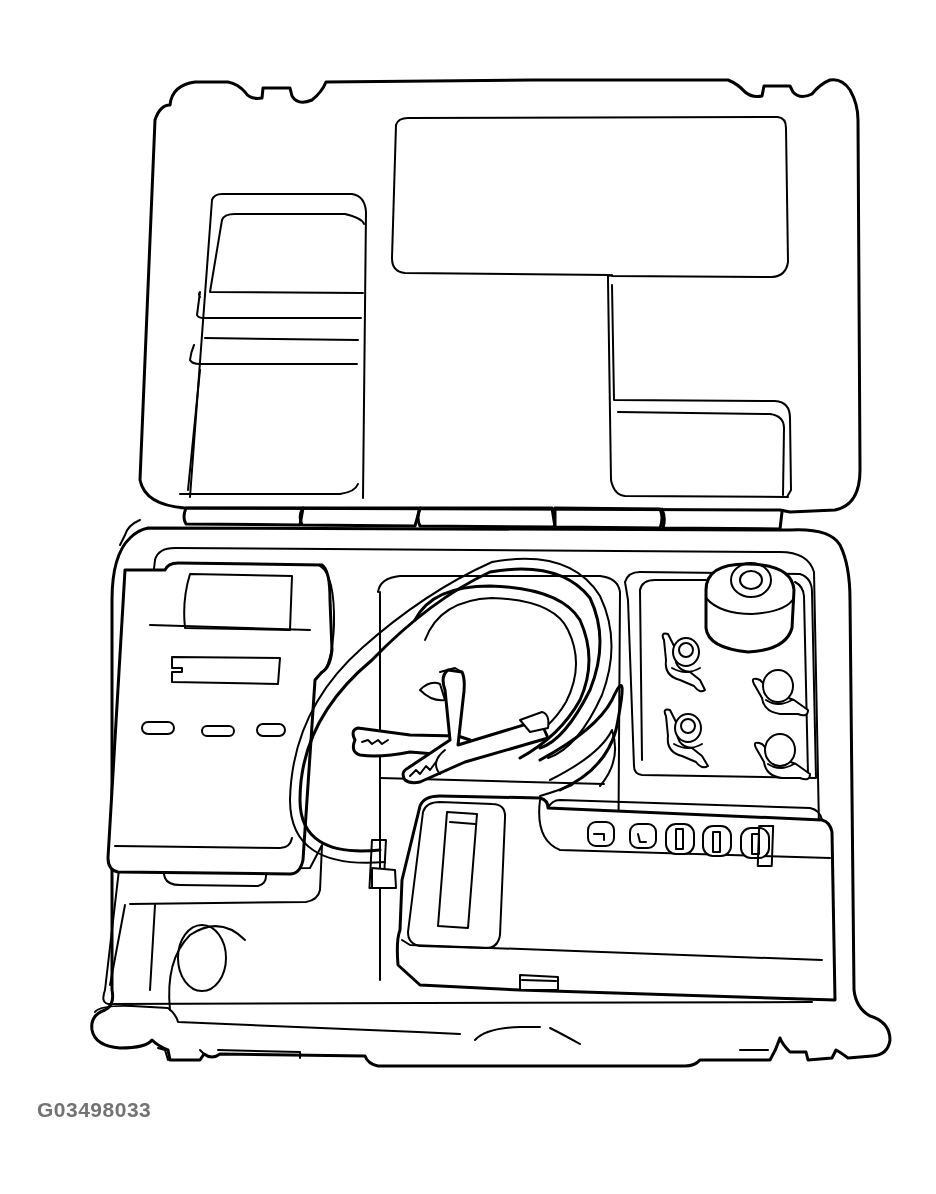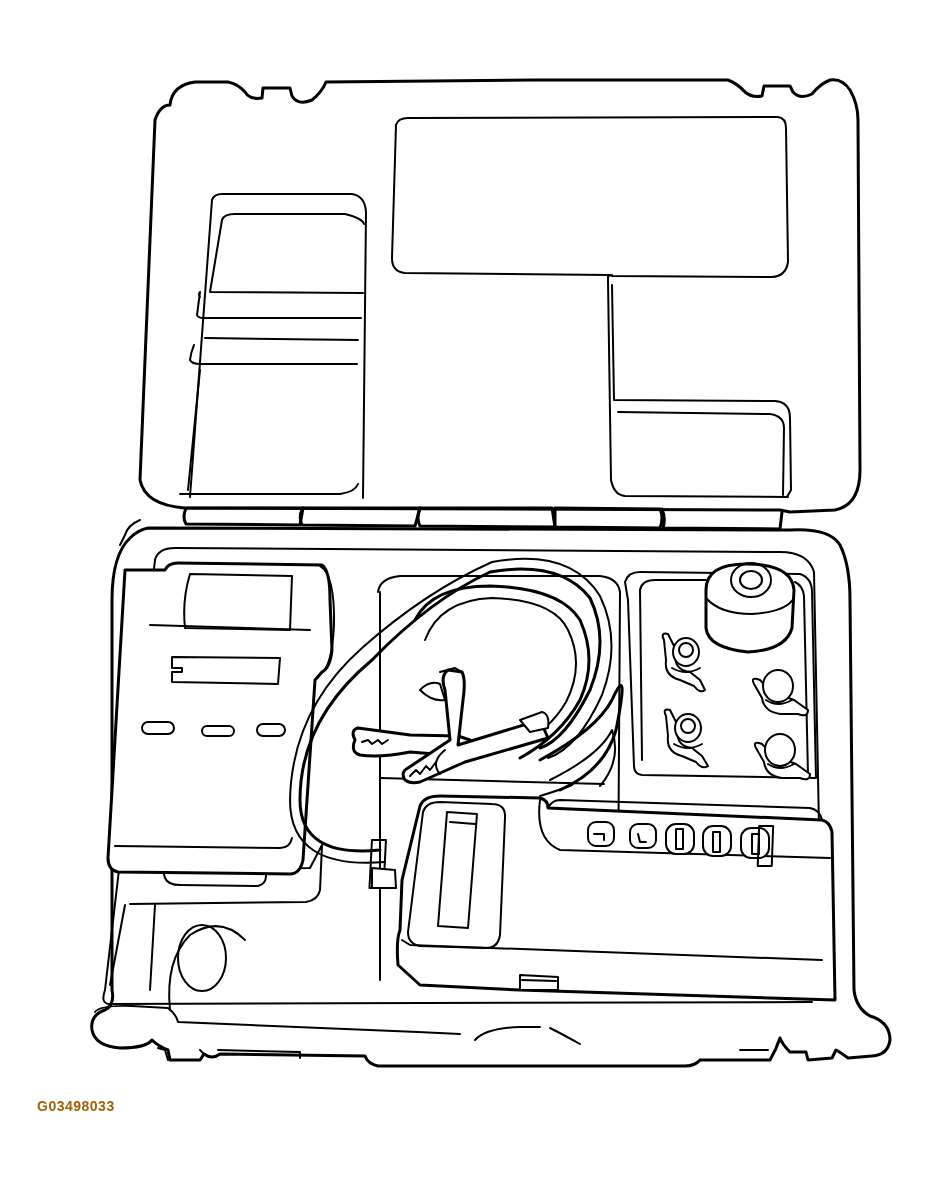--- a/index.html
+++ b/index.html
@@ -3,21 +3,21 @@
   <meta charset="utf-8">
   <style>
     html, body { margin: 0; padding: 0; background: #ffffff; }
     body { width: 936px; height: 1194px; position: relative; overflow: hidden; font-family: "Liberation Sans", sans-serif; }
     #figure { position: absolute; left: 0; top: 0; width: 936px; height: 1194px; }
     #figure svg { display: block; }
     .ln { fill: none; stroke: #000; stroke-width: 3; stroke-linejoin: round; stroke-linecap: round; }
     .th { fill: none; stroke: #000; stroke-width: 2; stroke-linejoin: round; stroke-linecap: round; }
     .wf { fill: #fff; stroke: #000; stroke-width: 3; stroke-linejoin: round; }
     .wf2 { fill: #fff; stroke: #000; stroke-width: 2; stroke-linejoin: round; }
-    #caption { position: absolute; left: 37px; top: 1098px; font-size: 14px; font-weight: bold; color: #a16207; letter-spacing: 0.5px; }
+    #caption { position: absolute; left: 37px; top: 1098px; font-size: 21px; font-weight: bold; color: #737373; letter-spacing: 0.5px; }
   </style>
 </head>
 <body>
 
 <div id="figure">
   <svg width="936" height="1194" viewBox="0 0 936 1194" xmlns="http://www.w3.org/2000/svg">
 
     <g>
       <path class="ln" d="M170,105 Q172,85 195,82 L228,82 Q238,84 245,92 Q250,100 262,98 L263,88 L290,88 L292,96 Q298,106 312,100 Q322,92 326,82 L532,80 L728,80 Q738,84 745,92 Q752,98 762,96 L764,86 L790,86 L793,92 Q800,100 812,94 Q820,84 830,80 Q842,78 850,90 Q858,104 858,120 L860,470 Q860,505 835,510 L790,512 L780,510 L185,508 Q145,505 140,480 L155,120 Q160,105 170,105 Z"></path>
 

